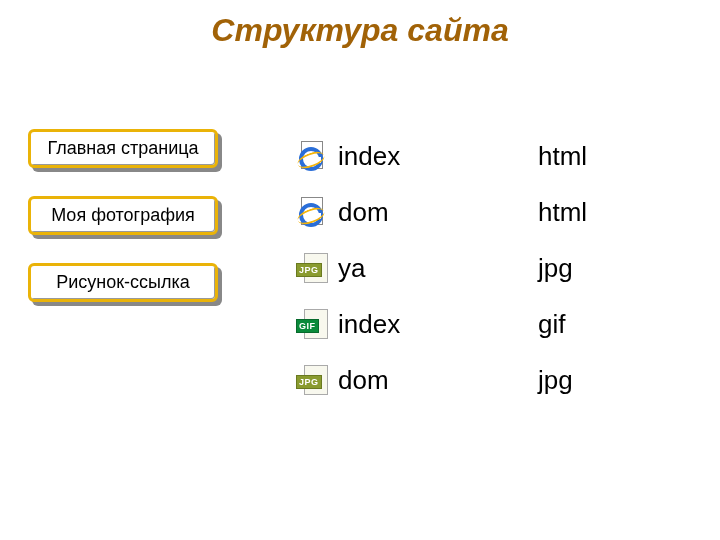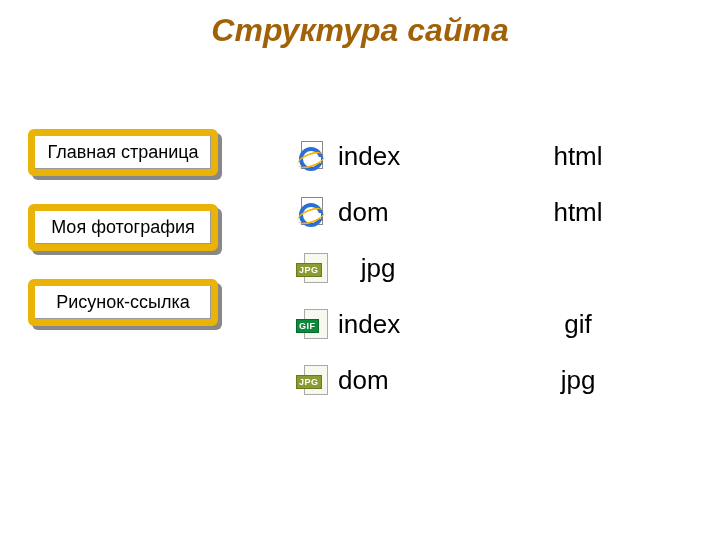--- a/index.html
+++ b/index.html
@@ -36,21 +36,21 @@
     top: 4px;
     left: 4px;
     width: 100%;
     height: 100%;
     background: #888;
     border-radius: 6px;
   }
   .btn-face {
     position: relative;
     background: #fff;
-    border: 7px solid #eab308;
+    border: 3px solid #eab308;
     border-radius: 6px;
     text-align: center;
     padding: 6px 4px;
     font-size: 18px;
     color: #000;
     box-shadow: inset -1px -1px 0 #999, inset 1px 1px 0 #fff;
   }
   .right-col {
     flex: 1;
     display: flex;
@@ -70,21 +70,21 @@
   }
   .filename {
     width: 200px;
     font-size: 26px;
     color: #000;
   }
   .ext {
     width: 80px;
     font-size: 26px;
     color: #000;
-    text-align: center;
+    text-align: left;
   }
 
   
   .ie-icon {
     width: 28px;
     height: 34px;
     position: relative;
   }
   .ie-page {
     position: absolute;
@@ -240,20 +240,21 @@
       <div class="ext">html</div>
     </div>
 
     <div class="file-row">
       <div class="icon-cell">
         <div class="jpg-icon">
           <div class="jpg-page"></div>
           <div class="jpg-badge">JPG</div>
         </div>
       </div>
+      <div class="filename">ya</div>
       <div class="ext">jpg</div>
     </div>
 
     <div class="file-row">
       <div class="icon-cell">
         <div class="gif-icon">
           <div class="gif-page"></div>
           <div class="gif-badge">GIF</div>
         </div>
       </div>

